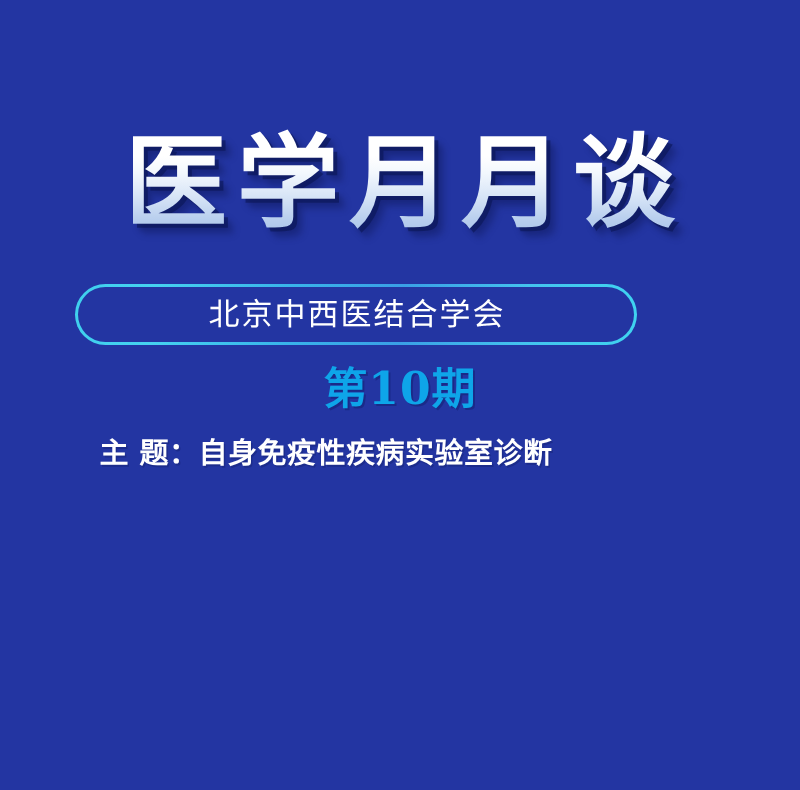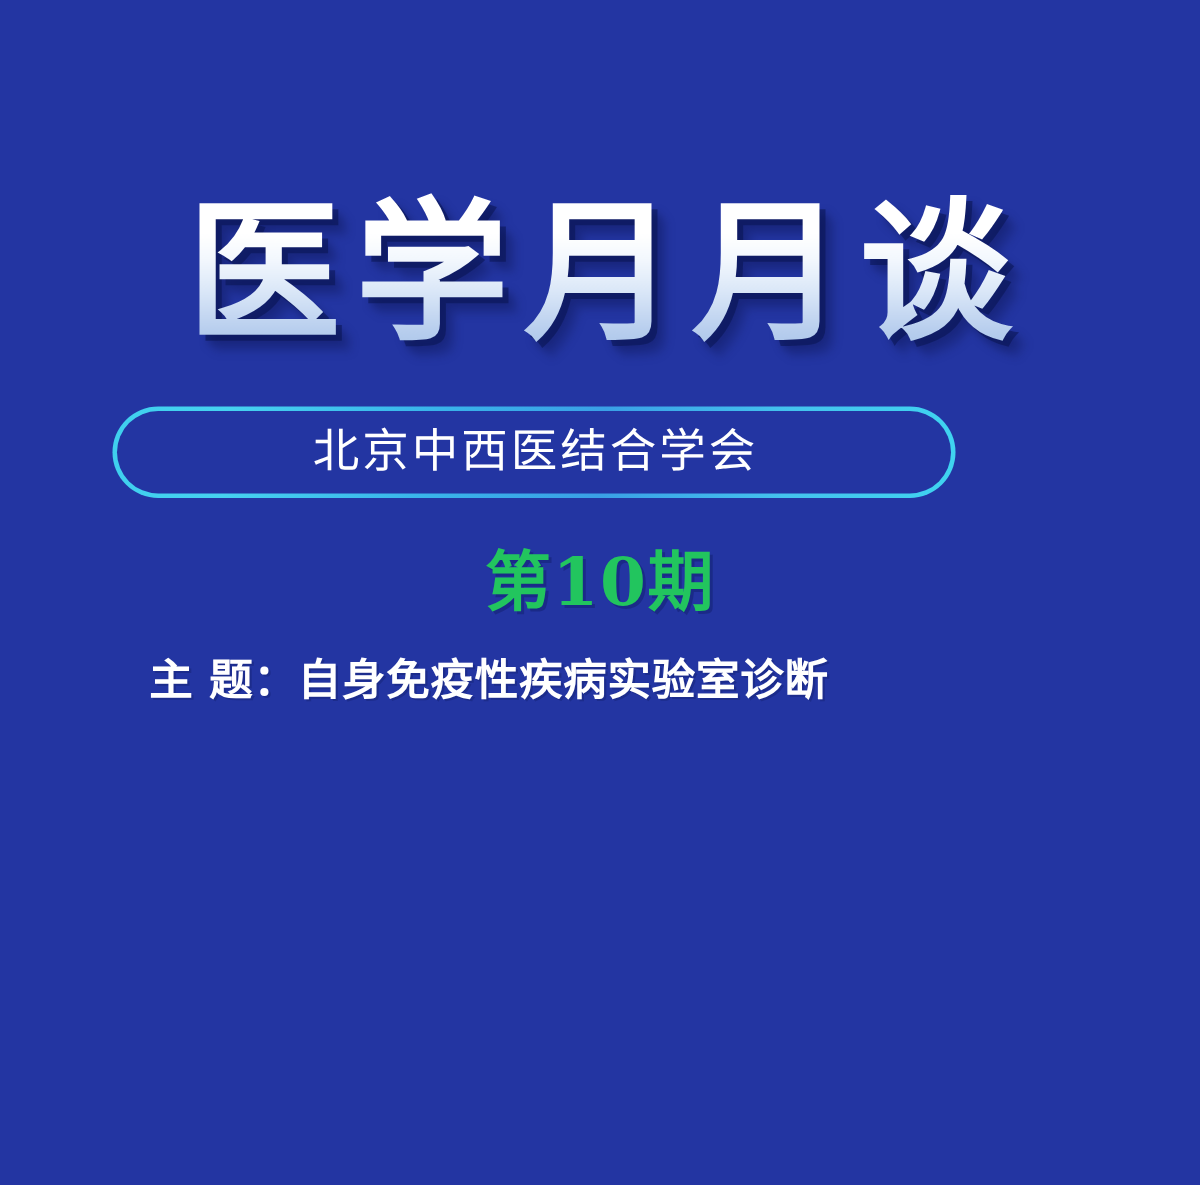--- a/index.html
+++ b/index.html
@@ -58,21 +58,21 @@
     -webkit-text-fill-color: transparent;
     filter:
       drop-shadow(4px 4px 0px rgba(10, 20, 80, 0.55))
       drop-shadow(6px 7px 3px rgba(8, 16, 70, 0.40));
   }
 
   
   .pill-wrap {
     position: absolute;
     left: 0;
-    top: 271px;
+    top: 284px;
     width: 712px;
     display: flex;
     justify-content: center;
   }
   .org-pill {
     position: relative;
     width: 562px;
     height: 61px;
     border-radius: 999px;
     background: transparent;
@@ -124,21 +124,21 @@
   .issue-wrap {
     position: absolute;
     left: 0;
     top: 366px;
     width: 800px;
     text-align: center;
   }
   .issue-number {
     display: inline-block;
     margin: 0;
-    color: #22c55e;
+    color: #0ea5e9;
     font-family: "DejaVu Serif", "Liberation Serif", serif;
     font-weight: 700;
     font-size: 44px;
     line-height: 1.05;
     letter-spacing: 1px;
     text-shadow: 2px 2px 0 rgba(12, 24, 90, 0.35);
   }
 
   
   .topic-wrap {

